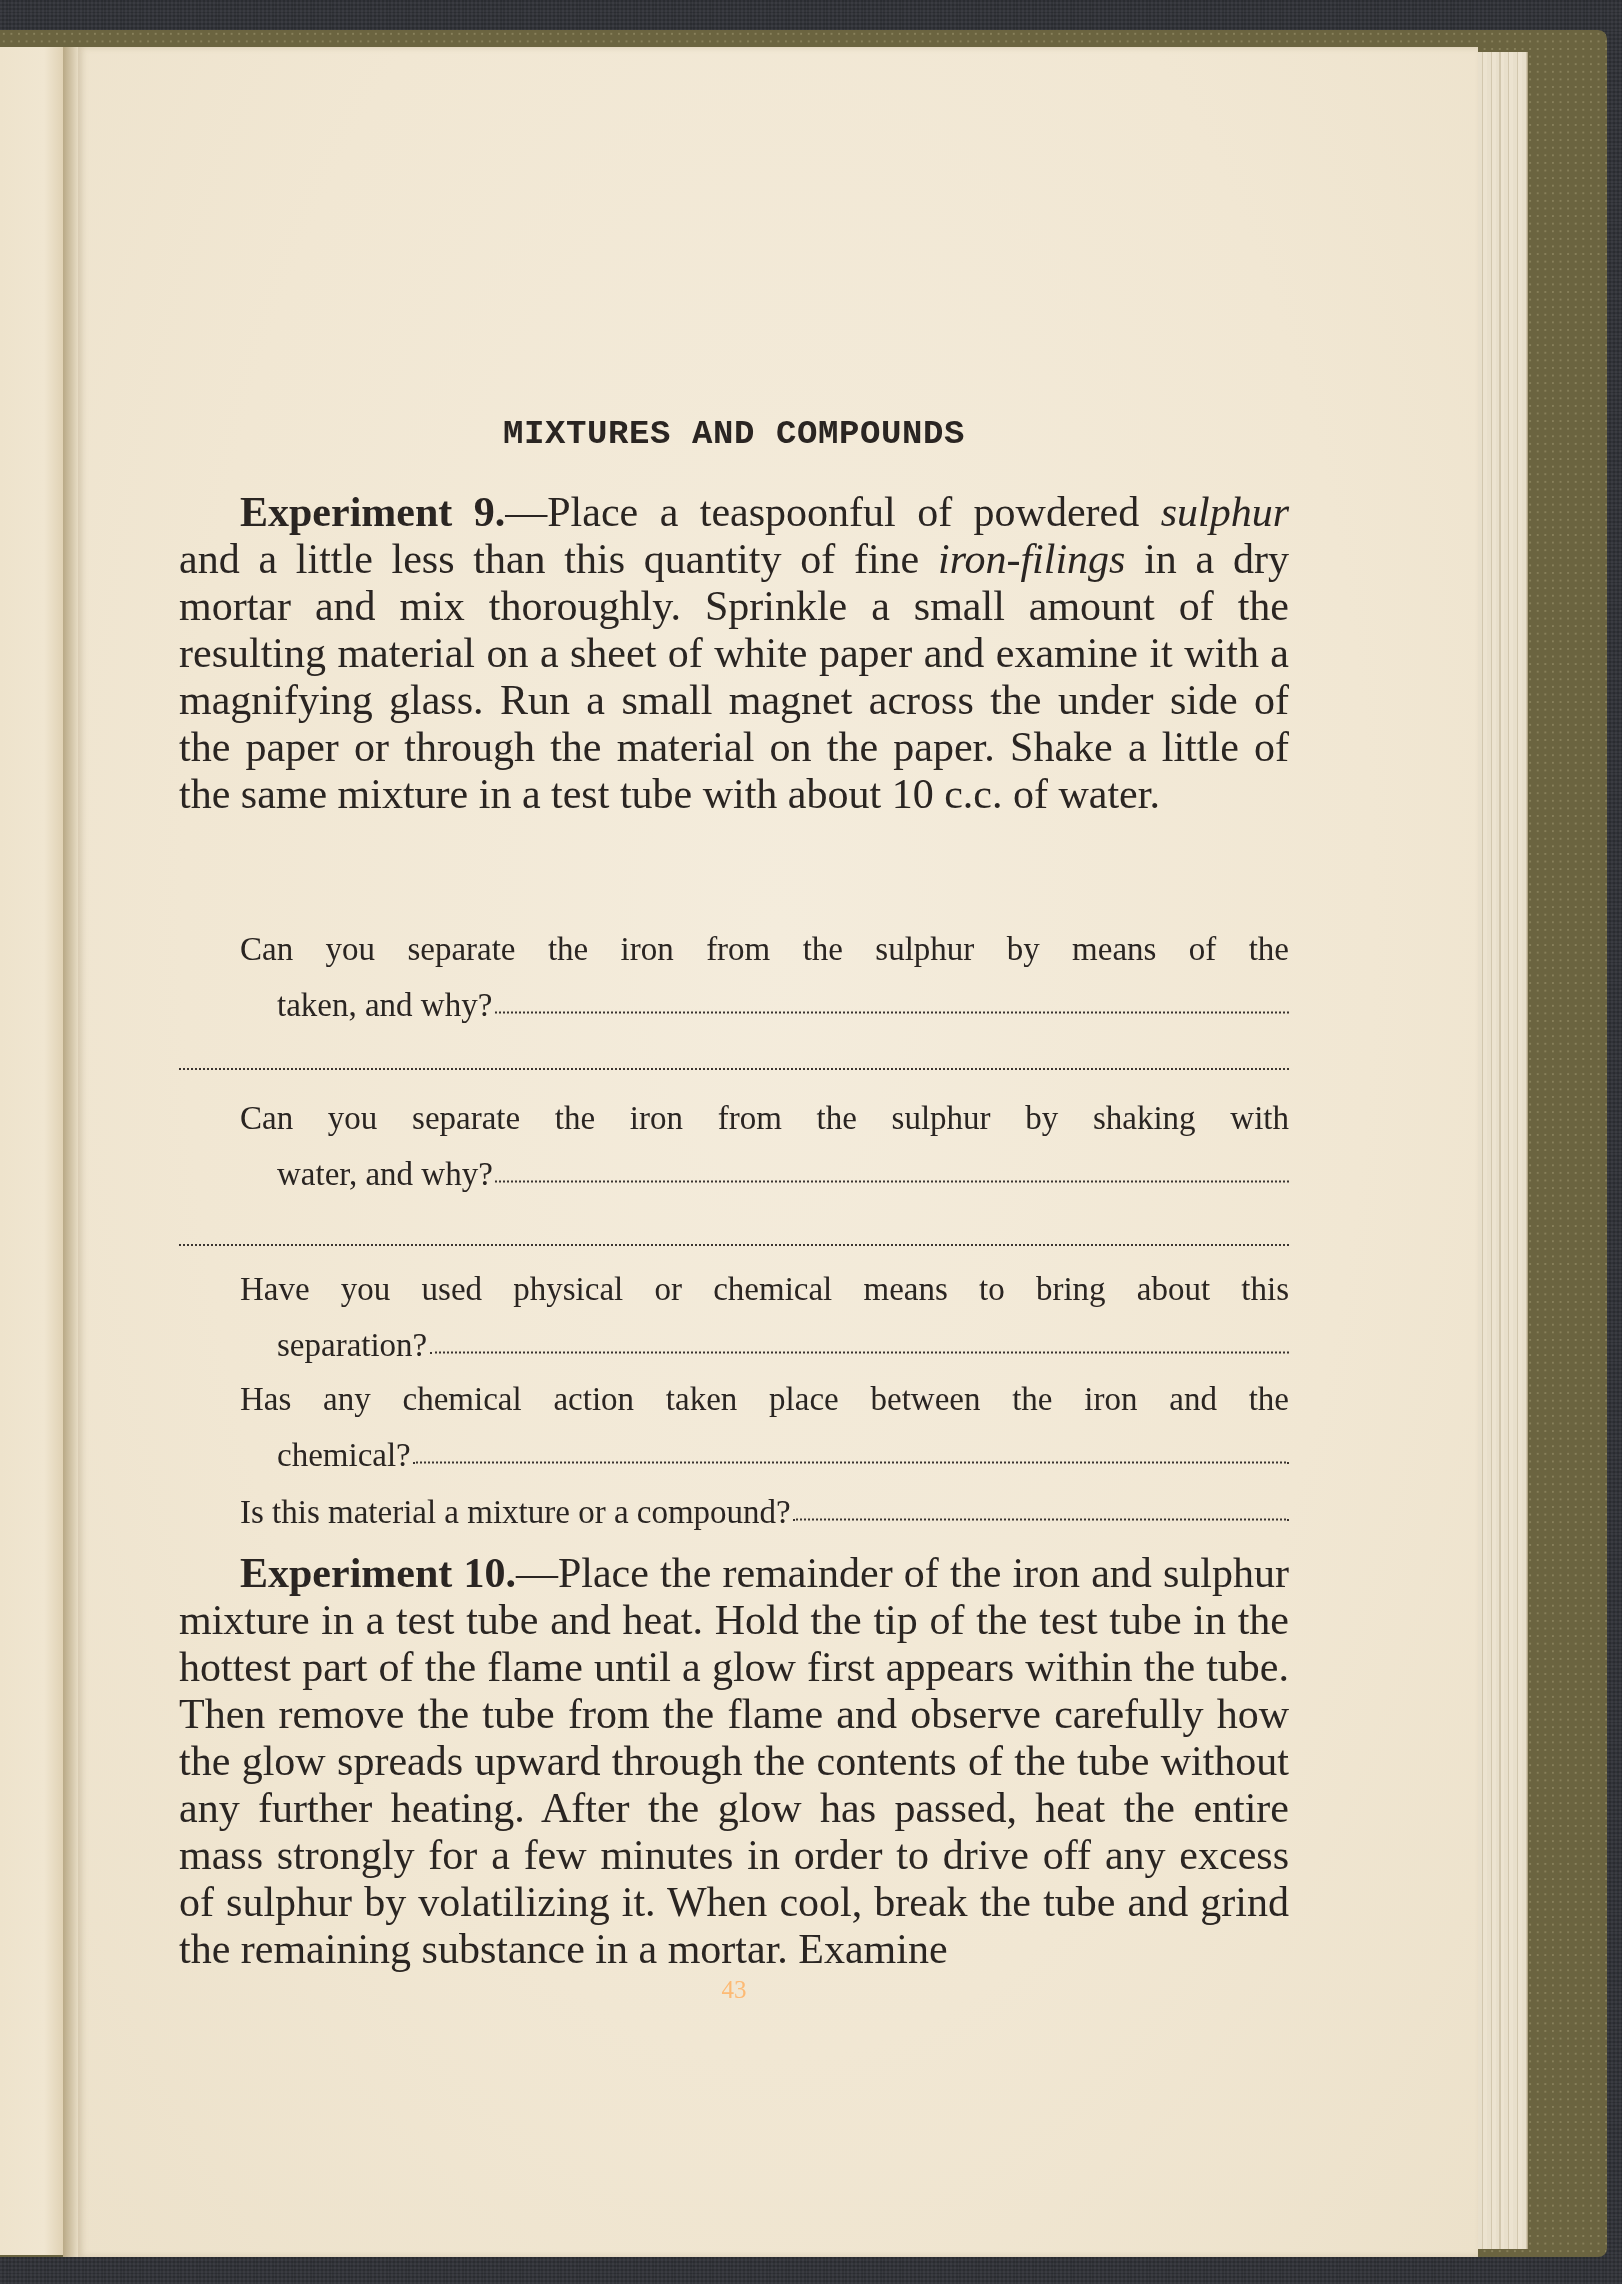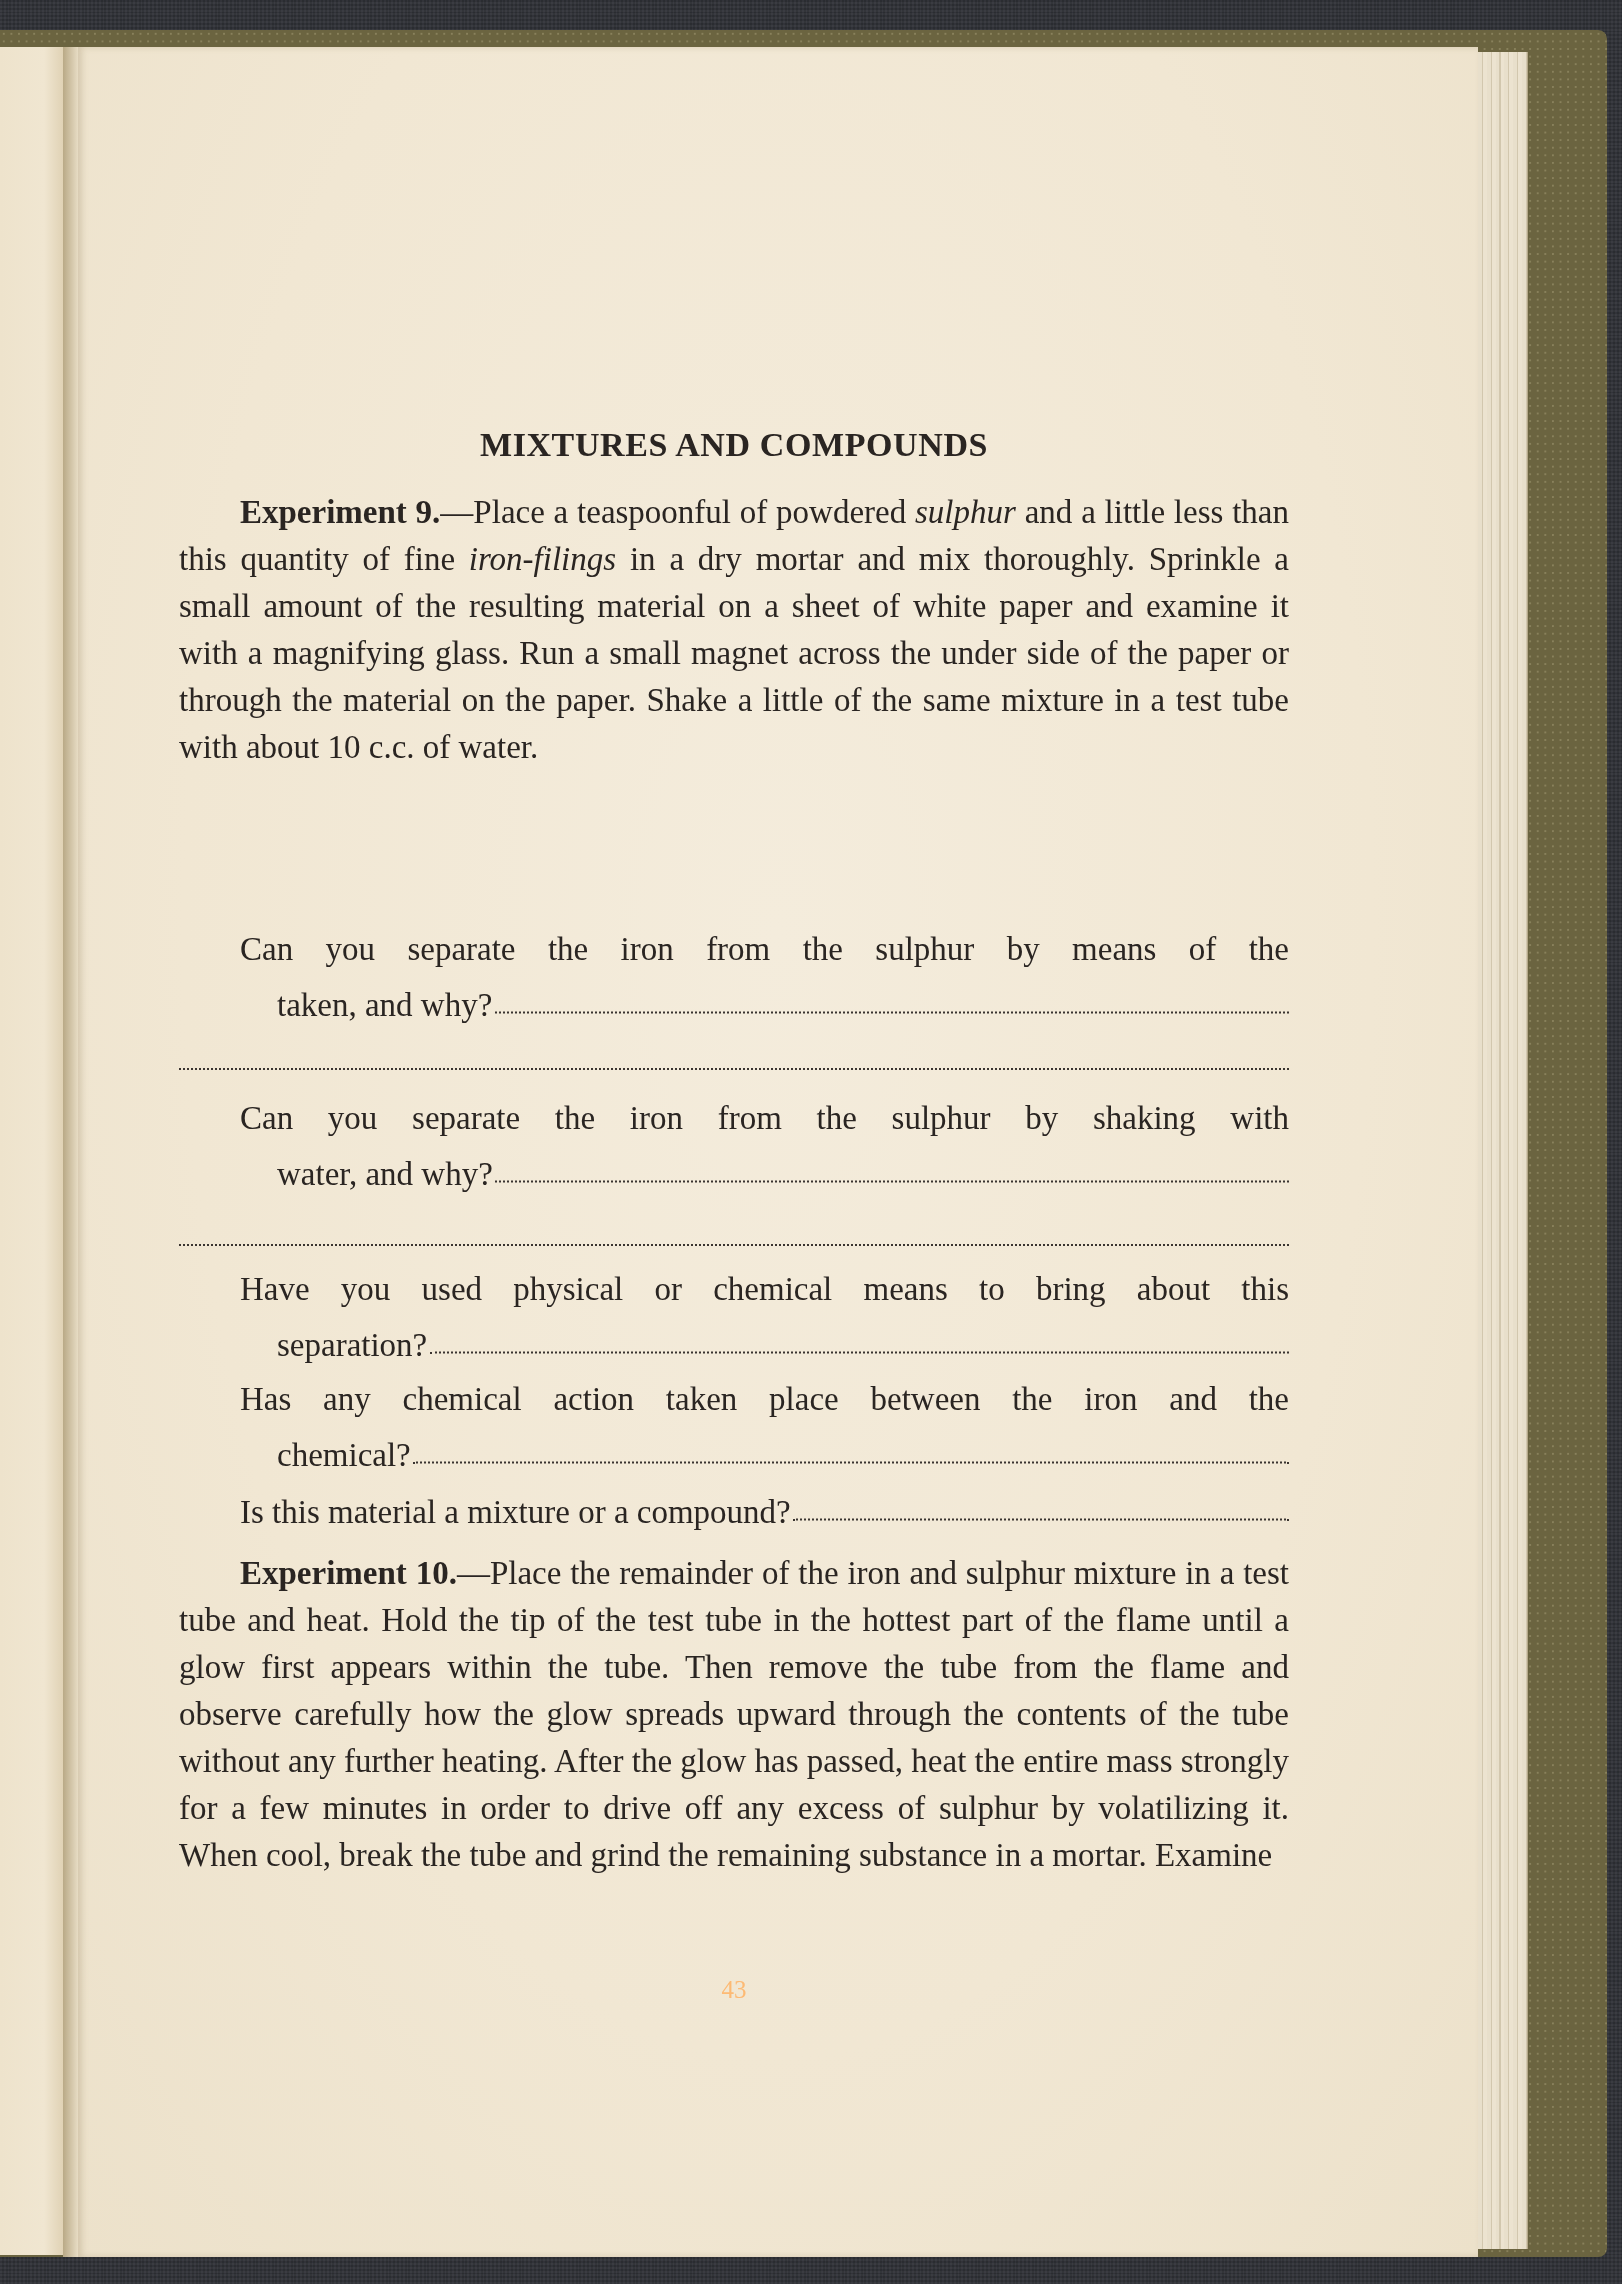--- a/index.html
+++ b/index.html
@@ -36,28 +36,28 @@
     background: repeating-linear-gradient(90deg, #e8dfcb 0 3.8px, #d2c7ae 3.8px 5px, #ece3d0 5px 8.8px);
     border-right: 1.3px solid #b3a788;
   }
   .page {
     position: absolute; left: 78px; top: 47px; width: 1400px; height: 2210px;
     background:
       radial-gradient(ellipse at 50% 40%, #f4ecdc 0%, #f1e7d3 60%, #ece1ca 100%);
     box-shadow: inset 3.8px 0 6.3px rgba(140,120,80,0.25);
   }
   .title {
-    position: absolute; left: 179px; top: 426px; width: 1110px;
+    position: absolute; left: 179px; top: 415px; width: 1110px;
     text-align: center; font-size: 34px; font-weight: bold; letter-spacing: 0.6px;
     color: #2a2522;
-    font-family: Liberation Serif, serif;
+    font-family: Liberation Mono, monospace;
   }
   .para {
     position: absolute; left: 179px; width: 1110px;
-    font-size: 33px; line-height: 47px; text-align: justify; color: #2a2522;
+    font-size: 42px; line-height: 47px; text-align: justify; color: #2a2522;
     font-family: "Liberation Serif", "DejaVu Serif", serif;
     text-indent: 61px;
   }
   .para b { font-weight: bold; }
   .para i { font-style: italic; }
   .q {
     position: absolute; left: 179px; width: 1110px;
     font-size: 33px; line-height: 47px; color: #2a2522;
     font-family: "Liberation Serif", "DejaVu Serif", serif;
   }

